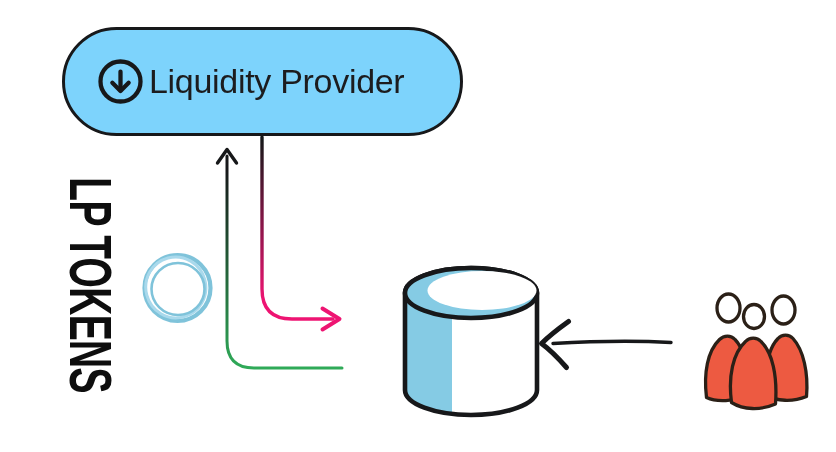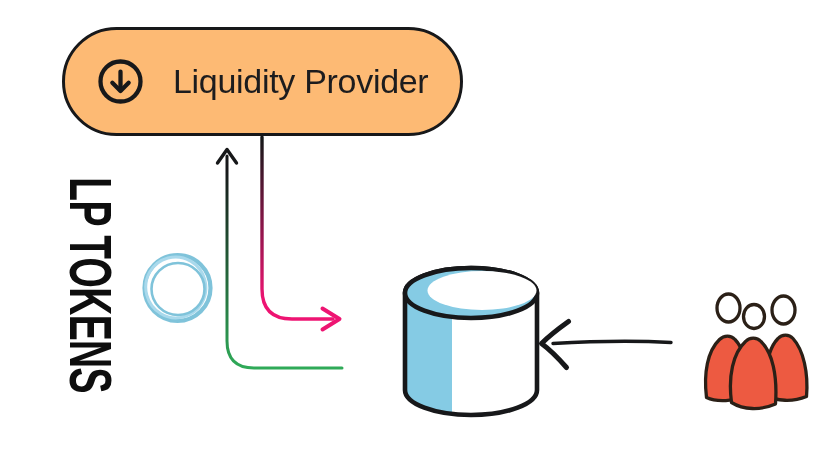--- a/index.html
+++ b/index.html
@@ -4,21 +4,21 @@
 <style>
   html,body{margin:0;padding:0;background:#fff;}
   .canvas{
     position:relative;width:836px;height:452px;background:#fff;overflow:hidden;
     font-family:"Liberation Sans",sans-serif;
   }
   
   .pill{
     position:absolute;left:62px;top:27px;width:401px;height:109px;
     box-sizing:border-box;border:3.5px solid var(--c-ink);border-radius:54.5px;
-    background:#fdba74;display:flex;align-items:center;padding-left:31px;gap:28px;
+    background:#7dd3fc;display:flex;align-items:center;padding-left:31px;gap:4px;
   }
   .pill-icon{width:49px;height:49px;flex:0 0 auto;stroke:var(--c-ink);fill:none;
     stroke-width:2.1;stroke-linecap:round;stroke-linejoin:round;}
   .pill-label{font-size:34px;font-weight:500;color:var(--c-text);letter-spacing:-.3px;white-space:nowrap;}
   
   .lp-tokens{
     position:absolute;left:90px;top:285px;
     transform:translate(-50%,-50%) rotate(90deg) scaleX(0.66);
     font-size:59px;font-weight:800;color:#0e0e0e;white-space:nowrap;letter-spacing:-1px;
   }

